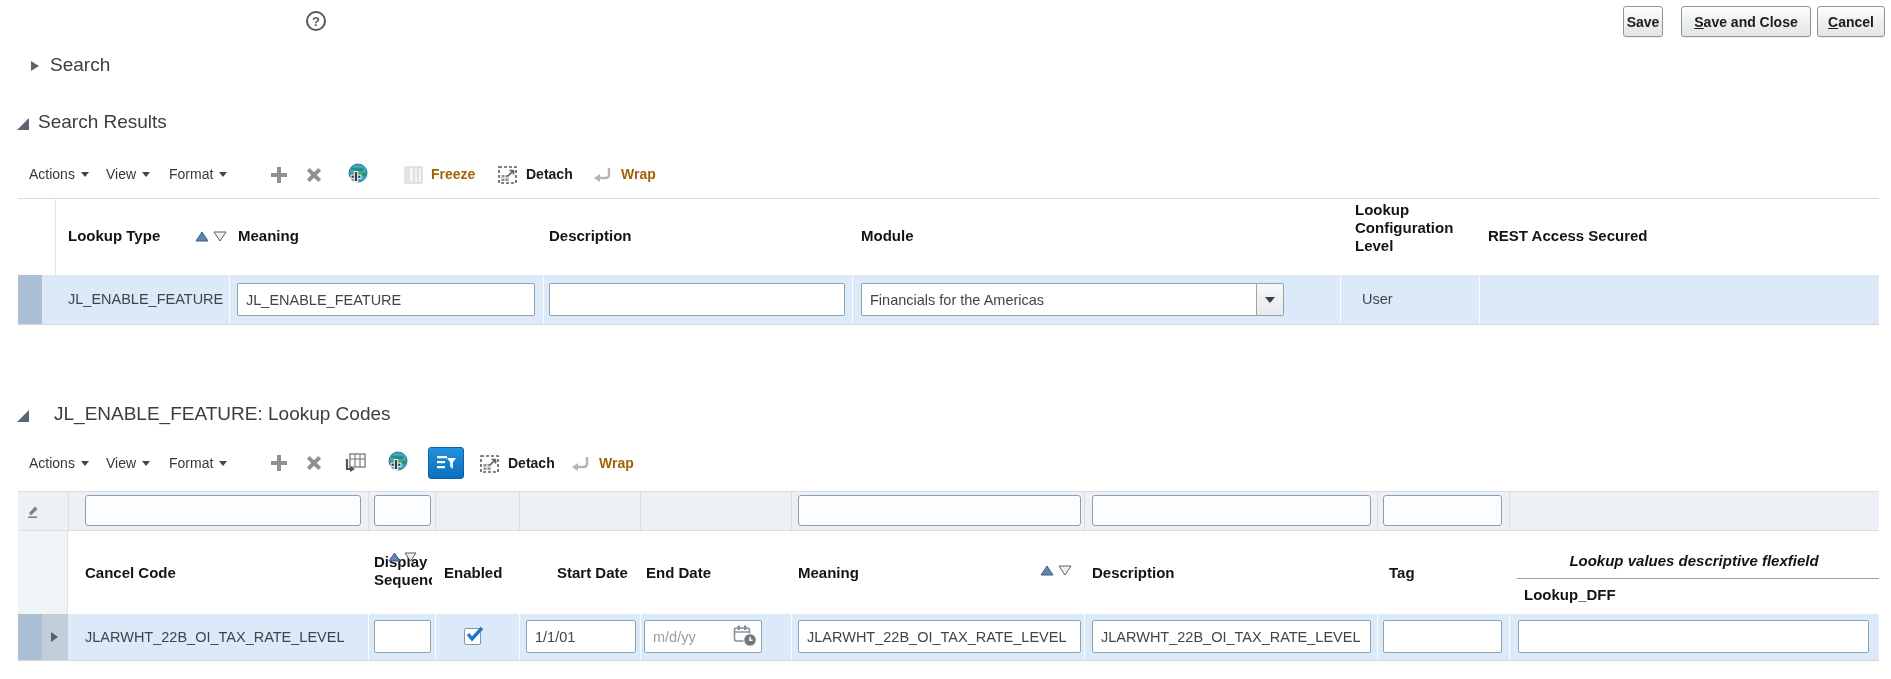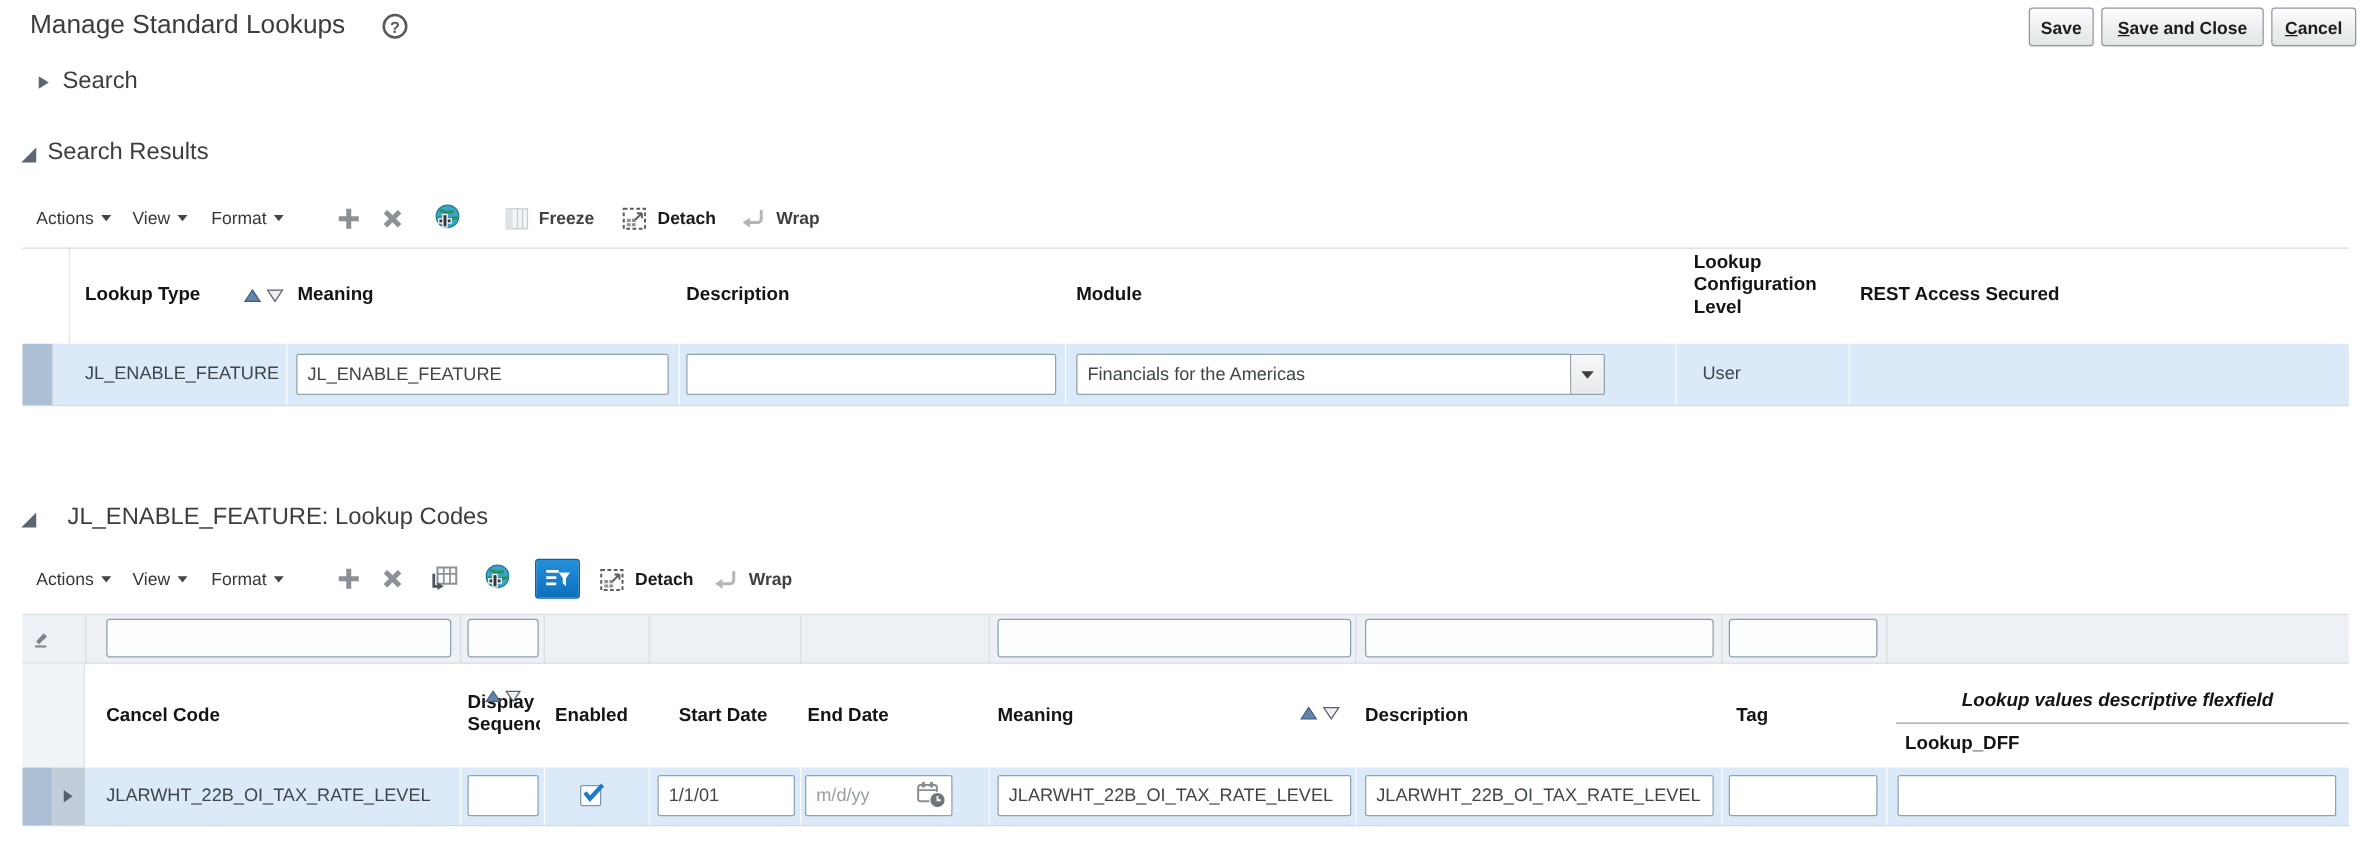--- a/index.html
+++ b/index.html
@@ -22,21 +22,21 @@
 
   
   .section-title { font-size:19px; color:#3d3d3d; }
   .tri-right { width:0; height:0; border-left:8px solid #5c6670; border-top:5px solid transparent; border-bottom:5px solid transparent; }
 
   
   .menu-item { display:flex; align-items:center; gap:6px; font-size:14px; color:#33383c; cursor:pointer; }
   .caret-down { width:0; height:0; border-left:4px solid transparent; border-right:4px solid transparent; border-top:5px solid #3f464c; }
   .tb-label { font-size:14px; font-weight:bold; }
   .tb-on { color:#1a1a1a; }
-  .tb-off { color:#404040; }
+  .tb-off { color:#a16207; }
   .qbe-btn { width:36px; height:32px; border-radius:3px; border:1px solid #0a62a8;
     background:linear-gradient(#2490dc,#0c6fbc); display:flex; align-items:center; justify-content:center; cursor:pointer; }
 
   
   .hline { height:1px; background:#d6dadd; }
   .vline { width:1px; background:#e2e5e8; }
   .th { font-size:15px; font-weight:bold; color:#141414; white-space:nowrap; }
   .cell-text { font-size:14.5px; color:#3f4549; white-space:nowrap; }
   .row-blue { background:#dbe9f8; }
   .sel-strip { background:#abc0d4; }
@@ -57,24 +57,23 @@
   .checkbox { width:17px; height:17px; border:1px solid #7f98a8; border-radius:2px; background:#fff; position:relative; cursor:pointer; }
   .expand-cell { background:#c1ceda; }
   .row-expand-tri { width:0; height:0; border-left:7px solid #55606b; border-top:5px solid transparent; border-bottom:5px solid transparent; }
   .group-title { font-size:15px; font-weight:bold; color:#141414; text-align:center; }
 </style>
 </head>
 <body>
 
 <div class="stage">
 
-  <div class="abs page-title" style="left:24px; top:8px;">Manage Standard Lookups</div>
   <div class="abs help-badge" style="left:306px; top:11px;">?</div>
 
-  <div class="abs btn" style="left:1623px; top:6px; width:52px;">
+  <div class="abs btn" style="left:1623px; top:6px; width:40px;">
     <span>Save</span>
   </div>
   <div class="abs btn" style="left:1681px; top:6px; width:130px;">
     <span class="btn-u">Save and Close</span>
   </div>
   <div class="abs btn" style="left:1817px; top:6px; width:68px;">
     <span class="btn-u">Cancel</span>
   </div>
 
   <div class="abs tri-right" style="left:31px; top:61px;"></div>
@@ -254,21 +253,21 @@
 
   <div class="abs th" style="left:374px; top:553px; width:58px; height:38px; white-space:normal; line-height:18px; overflow:hidden;">Display Sequence</div>
   <svg class="abs" style="left:388px; top:552px;" width="13" height="10">
     <polygon points="6.5,1 12,9 1,9" fill="#6584ab" stroke="#3e5d85"></polygon>
   </svg>
   <svg class="abs" style="left:404px; top:552px;" width="13" height="10">
     <polygon points="1,1 12,1 6.5,9" fill="#eef1f4" stroke="#596066"></polygon>
   </svg>
 
   <div class="abs th" style="left:444px; top:564px;">Enabled</div>
-  <div class="abs th" style="left:543px; top:564px;">Start Date</div>
+  <div class="abs th" style="left:557px; top:564px;">Start Date</div>
   <div class="abs th" style="left:646px; top:564px;">End Date</div>
   <div class="abs th" style="left:798px; top:564px;">Meaning</div>
   <svg class="abs" style="left:1040px; top:565px;" width="14" height="11">
     <polygon points="7,1 13,10 1,10" fill="#6584ab" stroke="#3e5d85"></polygon>
   </svg>
   <svg class="abs" style="left:1058px; top:565px;" width="14" height="11">
     <polygon points="1,1 13,1 7,10" fill="#eef1f4" stroke="#596066"></polygon>
   </svg>
   <div class="abs th" style="left:1092px; top:564px;">Description</div>
   <div class="abs th" style="left:1389px; top:564px;">Tag</div>

